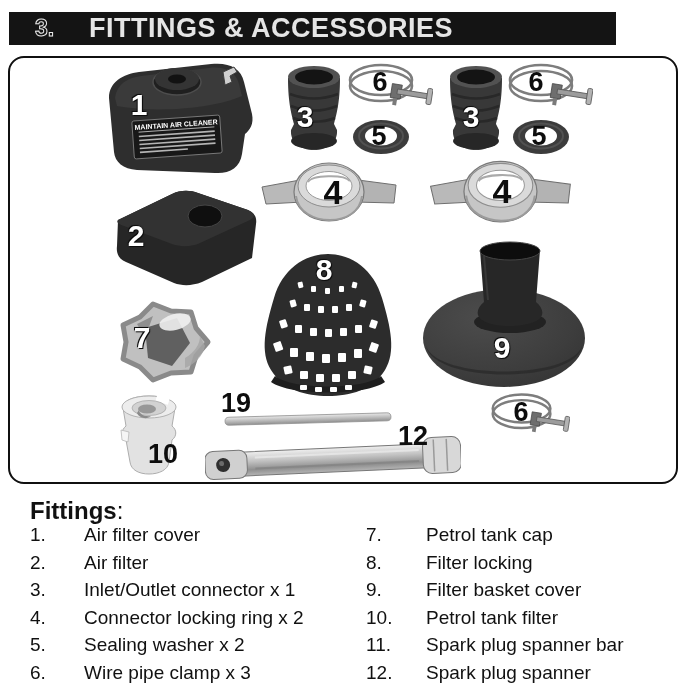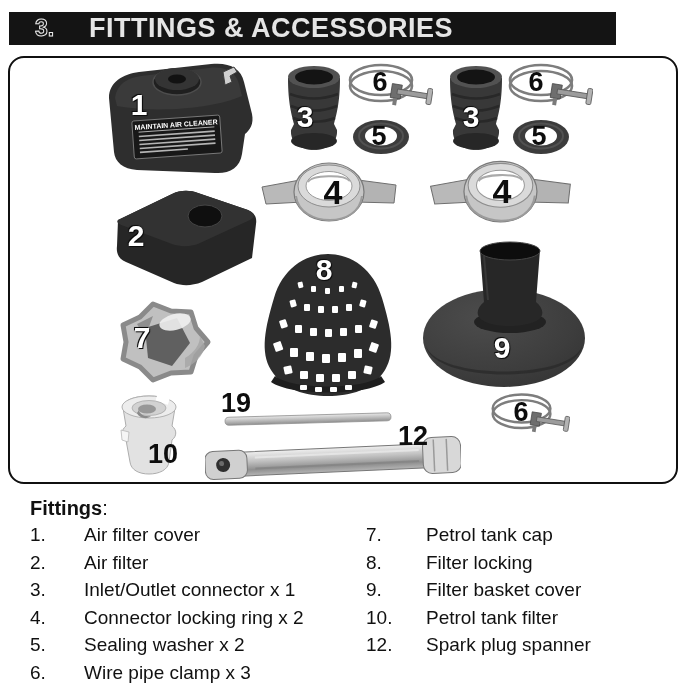--- a/index.html
+++ b/index.html
@@ -34,21 +34,21 @@
     font-weight:bold;line-height:1;white-space:nowrap;
   }
   .plabel.w{
     color:#ffffff;font-size:30px;
     text-shadow:0 0 2px #000,1px 1px 0 #111,-1px -1px 0 #111;
   }
   .plabel.b{color:#0d0d0d;font-size:27px;}
   .plabel.b4{color:#0d0d0d;font-size:34px;}
   
   .list-heading{
-    position:absolute;left:30px;top:497px;font-size:20px;
+    position:absolute;left:30px;top:497px;font-size:24px;
   }
   .list-heading .hw{font-weight:bold;}
   .list-col{
     position:absolute;top:521px;font-size:19px;line-height:27.5px;
   }
   .list-col.left{left:30px;width:330px;}
   .list-col.right{left:366px;width:310px;}
   .list-row{display:flex;}
   .list-row .num{flex:0 0 54px;}
   .list-col.right .list-row .num{flex:0 0 60px;}
@@ -347,16 +347,20 @@
   </div>
   <div class="list-row">
     <span class="num">9.</span>
     <span class="lbl">Filter basket cover</span>
   </div>
   <div class="list-row">
     <span class="num">10.</span>
     <span class="lbl">Petrol tank filter</span>
   </div>
   <div class="list-row">
+    <span class="num">11.</span>
+    <span class="lbl">Spark plug spanner bar</span>
+  </div>
+  <div class="list-row">
     <span class="num">12.</span>
     <span class="lbl">Spark plug spanner</span>
   </div>
 </div>
 
 </body></html>

